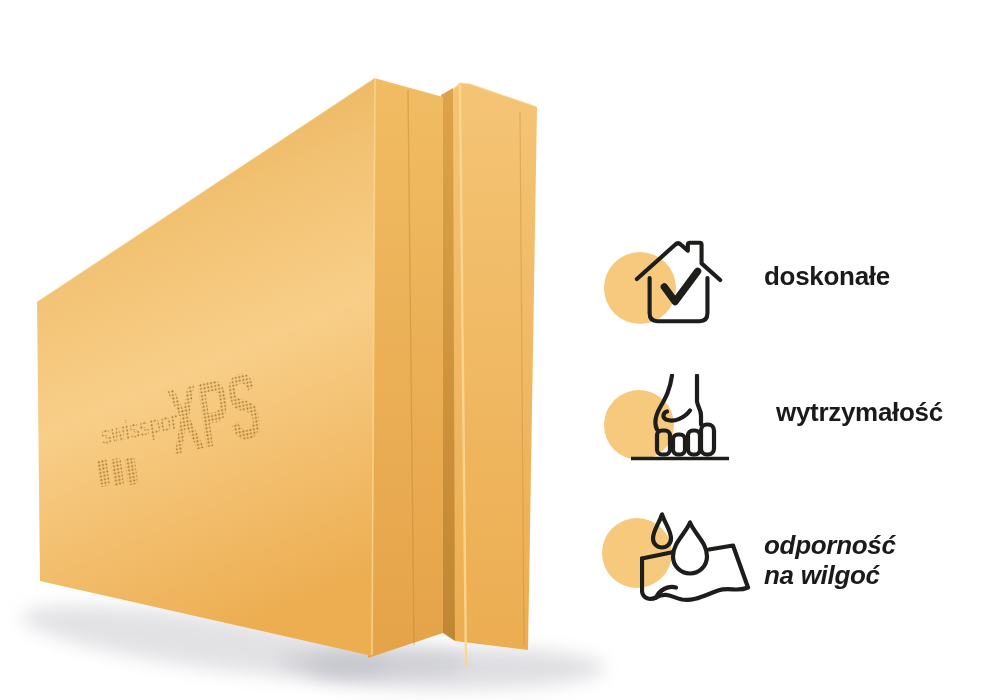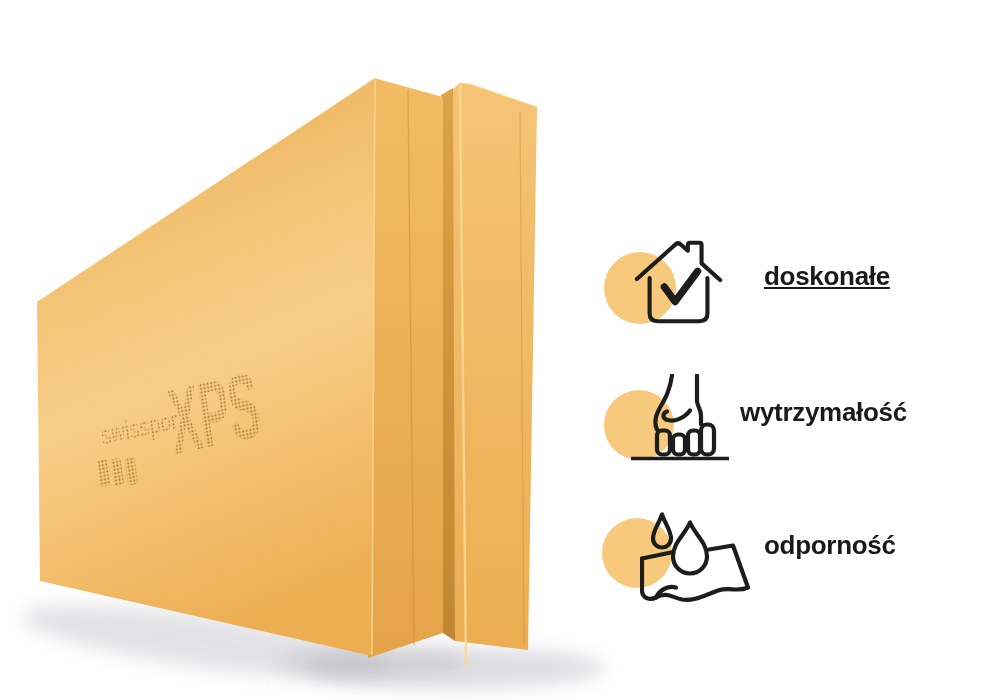--- a/index.html
+++ b/index.html
@@ -126,49 +126,50 @@
     </g>
   </svg>
 
   <div>
     <div class="feature-circle" style="left:604px; top:252px; width:72px; height:72px;"></div>
     <svg class="icon-svg" style="left:631px; top:231px;" width="98" height="102" viewBox="0 0 100 100">
       <path d="M6,47 L45,12 Q48,9 51,12 L58,18 L58,12 Q58,10 60,10 L70,10 Q72,10 72,12 L72,31 L91,48"></path>
       <path d="M19,46 L19,82 Q19,90 27,90 L70,90 Q78,90 78,82 L78,46"></path>
       <path class="thick" d="M34,55 L45,70 L68,39"></path>
     </svg>
-    <div class="feature-label" style="left:764px; top:261px;text-decoration:underline;">
+    <div class="feature-label" style="left:764px; top:261px;">
       <span>doskonałe</span>
     </div>
   </div>
 
   <div>
     <div class="feature-circle" style="left:604px; top:390px; width:70px; height:70px;"></div>
     <svg class="icon-svg" style="left:630px; top:374px;" width="100" height="89" viewBox="0 0 100 88">
       <path d="M42,1 C40,15 36,23 30,33 C25,42 24,49 27,55"></path>
       <path d="M67,1 L67,27 C68,33 71,35 71,41 L71,50"></path>
       <path d="M60,36 C54,44 44,48 36,45 C32,43 33,38 37,37"></path>
       <rect x="27" y="56" width="13" height="24" rx="5"></rect>
       <rect x="43" y="60" width="12" height="20" rx="5"></rect>
       <rect x="58" y="56" width="12" height="24" rx="5"></rect>
       <rect x="71" y="50" width="13" height="30" rx="6"></rect>
       <line class="flat" x1="1" y1="84" x2="99" y2="84"></line>
     </svg>
-    <div class="feature-label" style="left:740px; top:397px;">
+    <div class="feature-label" style="left:776px; top:397px;">
       <span>wytrzymałość</span>
     </div>
   </div>
 
   <div>
     <div class="feature-circle" style="left:602px; top:518px; width:70px; height:70px;"></div>
     <svg class="icon-svg" style="left:640px; top:511px;" width="114" height="93" viewBox="0 0 114 92">
       <path d="M22,3 C19,12 13,19 13,27 A9,9 0 0 0 31,27 C31,19 25,12 22,3 Z"></path>
       <path d="M50,11 C45,23 33,31 33,45 A17,17 0 0 0 67,45 C67,31 55,23 50,11 Z"></path>
       <path d="M2,47 L31,41"></path>
       <path d="M69,38 L93,34 L108,76 C97,81 90,75 78,79 C64,84 54,90 42,88 C32,86 27,80 16,86 C10,89 3,87 2,80 L2,47"></path>
       <path d="M16,86 C20,78 28,74 36,76"></path>
     </svg>
-    <div class="feature-label" style="left:764px; top:530px;">
+    <div class="feature-label" style="left:764px; top:530px;font-style:italic;">
       <span>odporność</span>
+      <span>na wilgoć</span>
     </div>
   </div>
 
 </div>
 
 </body></html>

